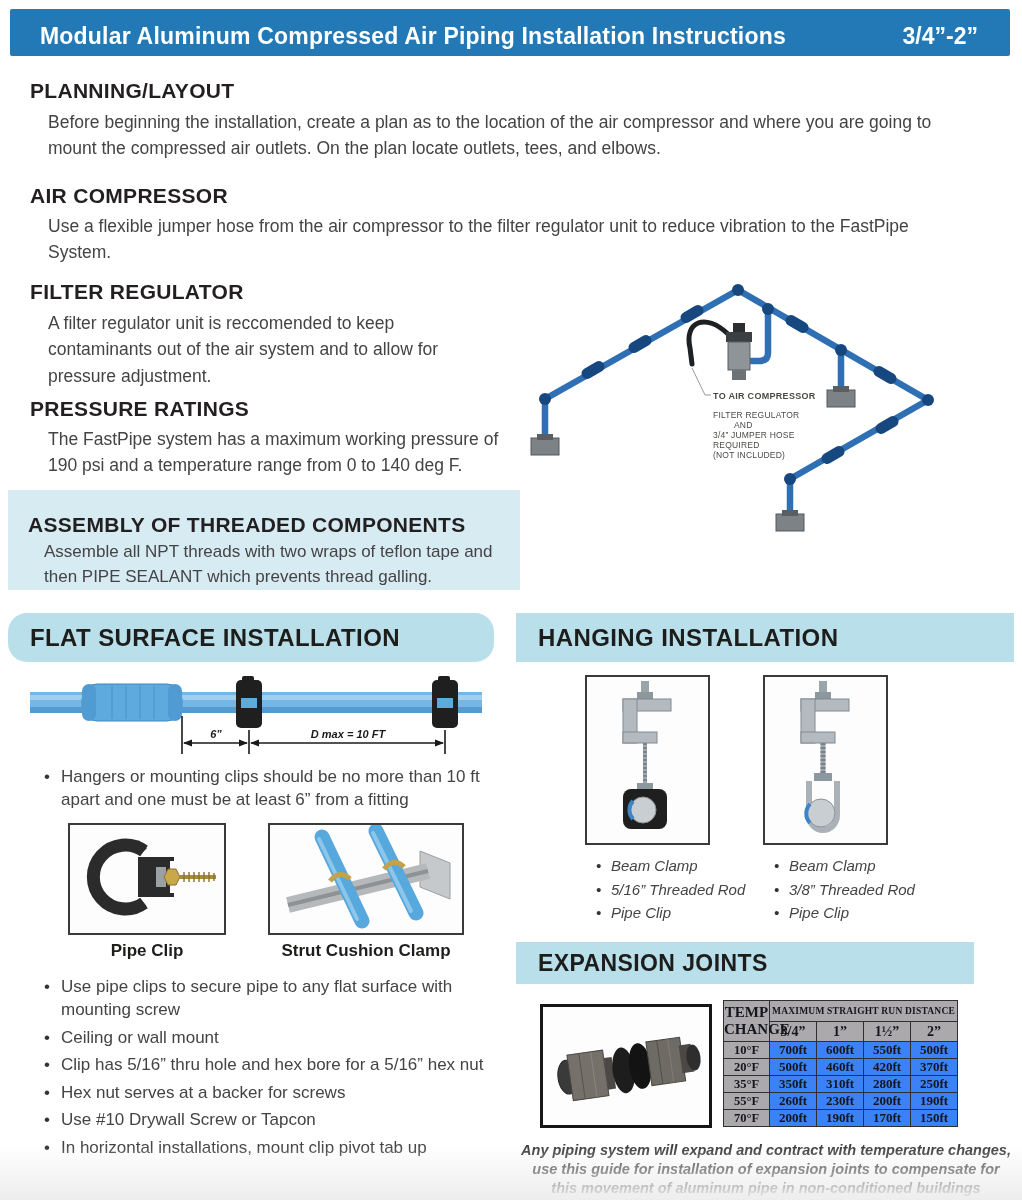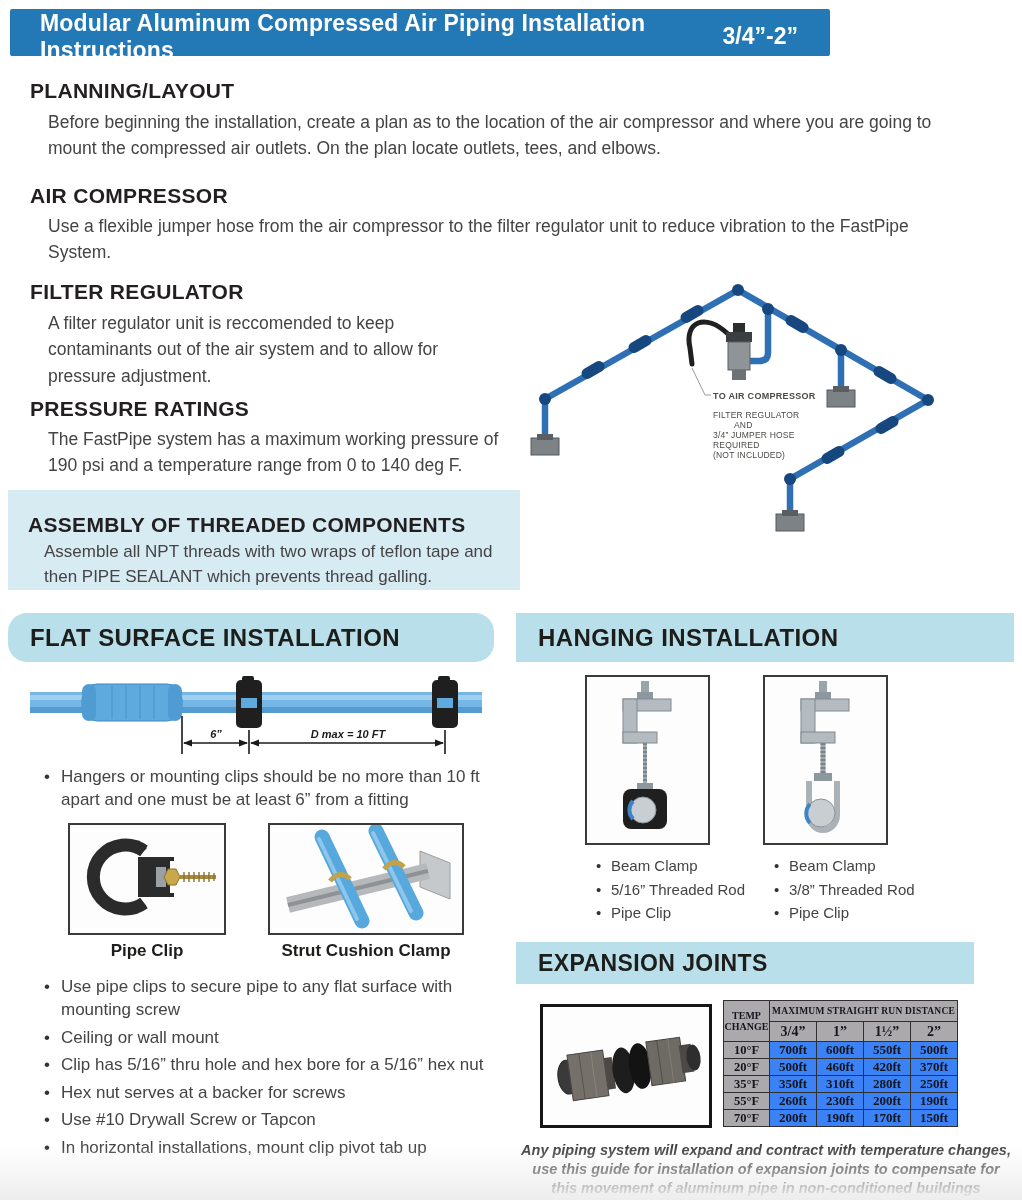--- a/index.html
+++ b/index.html
@@ -11,21 +11,21 @@
   }
   #page::after{
     content:""; position:absolute; left:0; right:0; bottom:0; height:55px;
     background:linear-gradient(to bottom, rgba(255,255,255,0), #ededed);
     pointer-events:none;
   }
   .abs { position:absolute; }
 
   
   .header-bar{
-    left:10px; top:9px; width:820px; height:47px;
+    left:10px; top:9px; width:1000px; height:47px;
     background:var(--header_blue,#2279b5); border-radius:2px;
     display:flex; align-items:center; justify-content:space-between;
     padding:8px 32px 0 30px;
   }
   .header-bar .title{ color:#fff; font-size:23px; font-weight:bold; letter-spacing:.2px;}
   .header-bar .size{ color:#fff; font-size:23px; font-weight:bold; }
 
   
   .sec-head{ font-size:21px; font-weight:bold; color:var(--text_dark,#231f20); letter-spacing:.3px;}
   .sec-body{ font-size:17.5px; color:var(--body_text,#454345); line-height:1.5;}
@@ -47,37 +47,37 @@
 
   
   ul.bullets{ list-style:none; }
   ul.bullets li{
     position:relative; padding-left:17px;
     font-size:17px; color:var(--body_text,#454345); line-height:1.38; margin-bottom:4px;
   }
   ul.bullets li::before{
     content:"•"; position:absolute; left:0; top:0; color:#333;
   }
-  ul.bullets.small li{ font-size:15px; margin-bottom:3px; padding-left:15px;}
+  ul.bullets.small li{ font-size:15px; margin-bottom:3px; padding-left:15px;font-style:italic;}
 
   
   .frame{ background:#fdfdfd; border:2px solid #3a3a3a; }
   .frame.thick{ border:3px solid #161616; }
   .caption{ font-size:17px; font-weight:bold; color:#1d1d1b; text-align:center; }
 
   
   table.runs{ border-collapse:collapse; table-layout:fixed; }
   table.runs td, table.runs th{
     border:1.6px solid #2f2f2f; text-align:center; vertical-align:middle;
     font-family:"Liberation Serif", serif; font-weight:bold; color:#15151d;
   }
   table.runs .gray{ background:var(--table_gray,#aba9ac); }
   table.runs .white{ background:#3b82f6; }
   .th-span{ font-family:"Liberation Sans", sans-serif; font-size:9.5px; letter-spacing:.2px;}
-  .th-corner{ font-family:"Liberation Sans", sans-serif; font-size:10px; line-height:1.15;margin-left:24px;}
+  .th-corner{ font-family:"Liberation Sans", sans-serif; font-size:15px; line-height:1.15;margin-left:24px;}
   .th-size{ font-size:14px; }
   .td-temp{ font-size:12.5px; }
   .td-val{ font-size:13px; }
 
   .italic-note{
     font-size:14.5px; font-weight:bold; font-style:italic; color:#3c3a3b;
     text-align:center; line-height:1.3;
   }
 
   svg text{ font-family:"Liberation Sans", sans-serif; }

